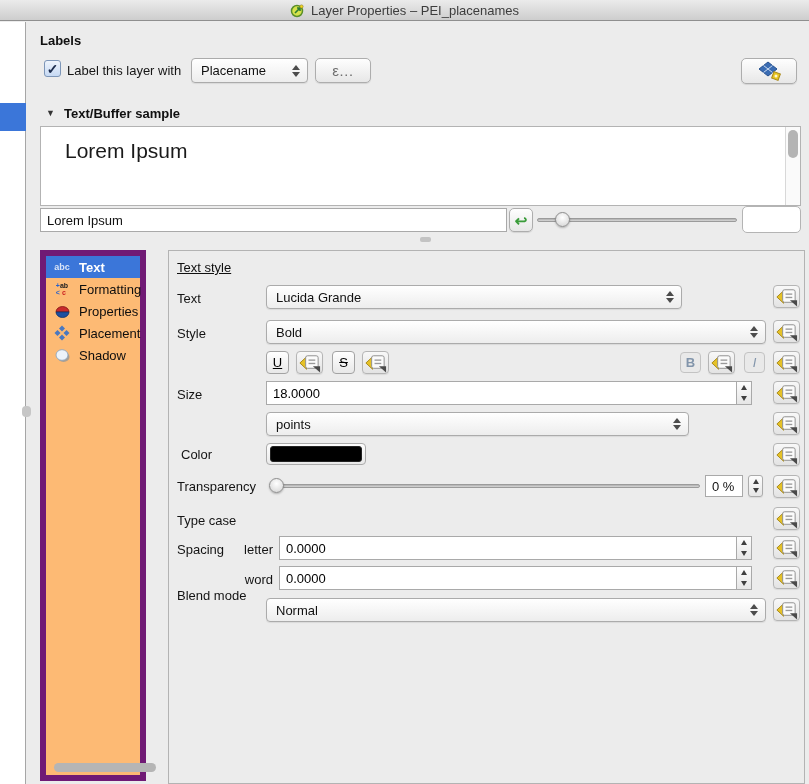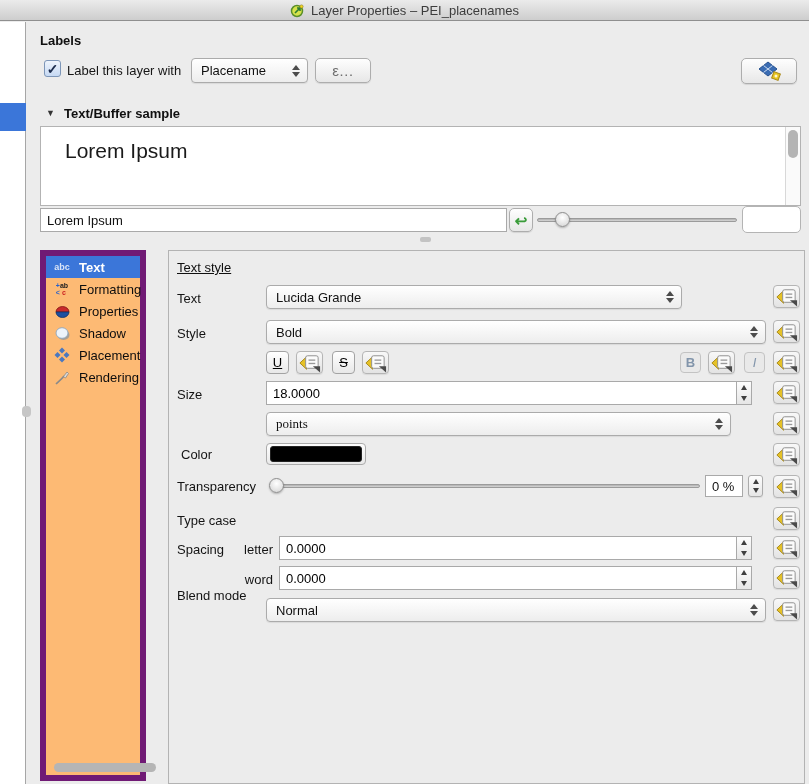--- a/index.html
+++ b/index.html
@@ -219,46 +219,37 @@
     <span class="sideicon">
       <svg width="17" height="15" viewBox="0 0 17 15">
         <path d="M2 8 a6.5 5.5 0 0 1 13 0 z" fill="#c92a2a" stroke="#7e1414" stroke-width=".8"></path>
         <path d="M2 8 a6.5 5.5 0 0 0 13 0 z" fill="#1d4fa0" stroke="#123468" stroke-width=".8"></path>
       </svg>
     </span>
     <span>Properties</span>
   </div>
   <div class="sideitem">
     <span class="sideicon">
-      <svg width="17" height="15" viewBox="0 0 17 15">
-        <ellipse cx="9.5" cy="9" rx="6" ry="5" fill="#9a9a9a" opacity=".85"></ellipse>
-        <path d="M2 7 a6 5.3 0 0 1 12 0 a6 5.3 0 0 1 -12 0 z" fill="#edf3fa" stroke="#8fa7c0" stroke-width=".9"></path>
-      </svg>
-    </span>
-    <span>Shadow</span>
-  </div>
-  <div class="sideitem">
-    <span class="sideicon">
       <svg width="16" height="16" viewBox="0 0 16 16">
         <polygon points="8,0.5 11,3.5 8,6.5 5,3.5" fill="#4a78c0"></polygon>
         <polygon points="8,9.5 11,12.5 8,15.5 5,12.5" fill="#4a78c0"></polygon>
         <polygon points="0.5,8 3.5,5 6.5,8 3.5,11" fill="#4a78c0"></polygon>
         <polygon points="9.5,8 12.5,5 15.5,8 12.5,11" fill="#4a78c0"></polygon>
       </svg>
     </span>
     <span>Placement</span>
   </div>
   <div class="sideitem">
     <span class="sideicon">
       <svg width="17" height="15" viewBox="0 0 17 15">
-        <path d="M2 14 C5 11 7 10 10 6" stroke="#8a8a8a" stroke-width="1.6" fill="none"></path>
-        <polygon points="9.5,6.5 13,2 14.5,3.5 11.5,8" fill="#d9d9d9" stroke="#808080" stroke-width=".7"></polygon>
-      </svg>
-    </span>
-    <span>Rendering</span>
+        <ellipse cx="9.5" cy="9" rx="6" ry="5" fill="#9a9a9a" opacity=".85"></ellipse>
+        <path d="M2 7 a6 5.3 0 0 1 12 0 a6 5.3 0 0 1 -12 0 z" fill="#edf3fa" stroke="#8fa7c0" stroke-width=".9"></path>
+      </svg>
+    </span>
+    <span>Shadow</span>
   </div>
   <div class="hthumb"></div>
 </div>
 
 <div class="abs panel">
 
   <div class="heading-underline">Text style</div>
 
   <div class="plabel" style="left:8px; top:40px;">Text</div>
   <div class="popup" style="left:97px; top:34px; width:416px; height:24px;">
@@ -320,21 +311,21 @@
         <i class="u"></i>
         <i class="d"></i>
       </span>
   </div>
   <div class="ovr" style="left:604px; top:130px;">
     <svg width="26" height="22">
         <use href="#icon-ovr"></use>
       </svg>
   </div>
 
-  <div class="popup" style="left:97px; top:161px; width:465px; height:24px;font-family:Liberation Serif, serif;">
+  <div class="popup" style="left:97px; top:161px; width:423px; height:24px;">
     <span>points</span>
     <span class="updown">
         <i class="u"></i>
         <i class="d"></i>
       </span>
   </div>
   <div class="ovr" style="left:604px; top:161px;">
     <svg width="26" height="22">
         <use href="#icon-ovr"></use>
       </svg>

